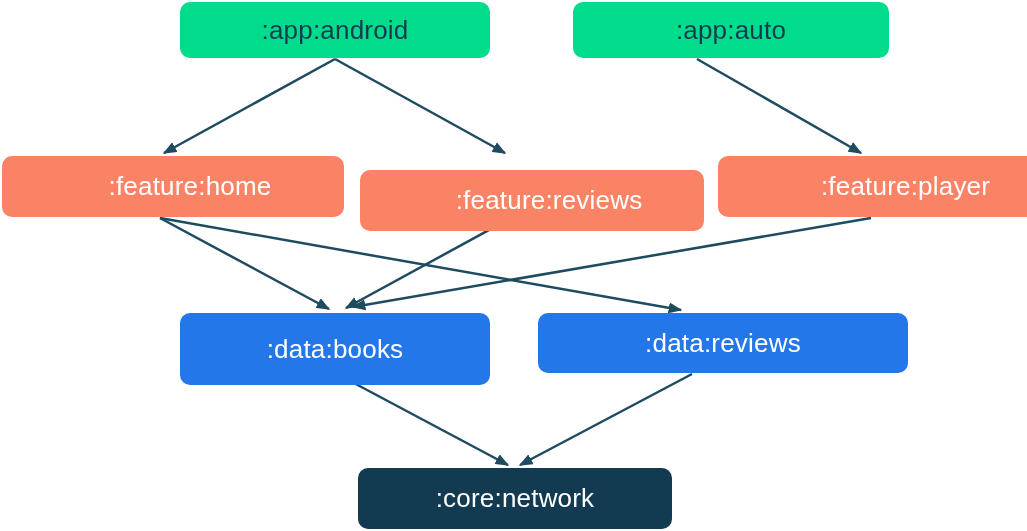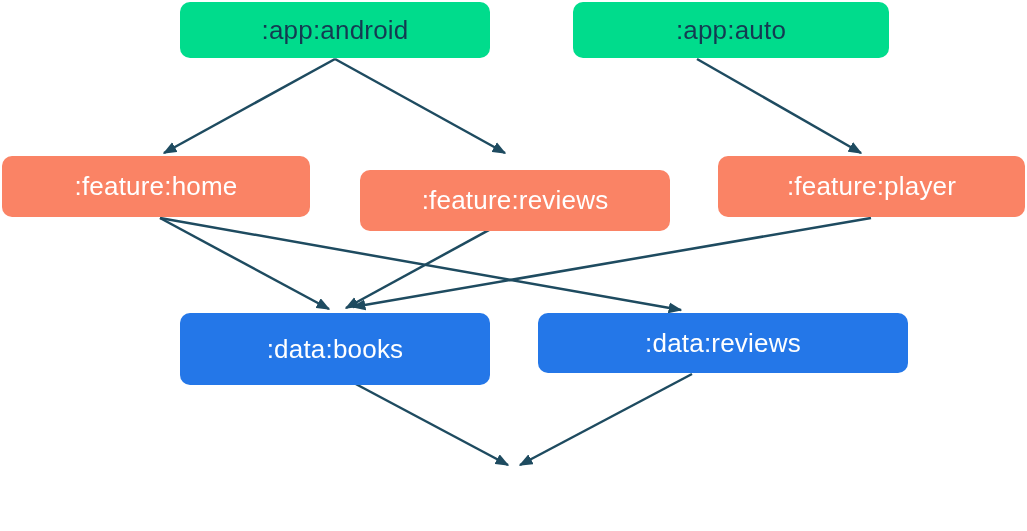--- a/index.html
+++ b/index.html
@@ -34,21 +34,21 @@
     position: absolute;
     display: flex;
     align-items: center;
     justify-content: center;
     border-radius: 10px;
     font-size: 26px;
     letter-spacing: 0.2px;
     white-space: nowrap;
   }
   .node.app     { background: var(--green, #00DC8C);  color: var(--text-dark, #143A52); }
-  .node.feature { background: var(--orange, #FA8365); color: var(--text-light, #FFFFFF); }
+  .node.feature { background: var(--orange, #FA8365); color: var(--text-light, #FFFFFF); padding-left: 34px; }
   .node.data    { background: var(--blue, #2477E8);   color: var(--text-light, #FFFFFF); }
   .node.core    { background: var(--navy, #123A50);   color: var(--text-light, #FFFFFF); }
 
   .n-app-android     { left: 180px; top: 2px;   width: 310px; height: 56px; }
   .n-app-auto        { left: 538px; top: 2px;   width: 316px; height: 56px; margin-left: 35px; }
   .n-feature-home    { left: 2px;   top: 156px; width: 308px; height: 61px; }
   .n-feature-reviews { left: 360px; top: 170px; width: 310px; height: 61px; }
   .n-feature-player  { left: 718px; top: 156px; width: 307px; height: 61px; align-items: center; }
   .n-data-books      { left: 180px; top: 313px; width: 310px; height: 72px; }
   .n-data-reviews    { left: 538px; top: 313px; width: 370px; height: 60px; }
@@ -90,14 +90,17 @@
   </div>
   <div class="node feature n-feature-player">
     <span>:feature:player</span>
   </div>
   <div class="node data n-data-books">
     <span>:data:books</span>
   </div>
   <div class="node data n-data-reviews">
     <span>:data:reviews</span>
   </div>
+  <div class="node core n-core-network">
+    <span>:core:network</span>
+  </div>
 
 </div>
 
 </body></html>

